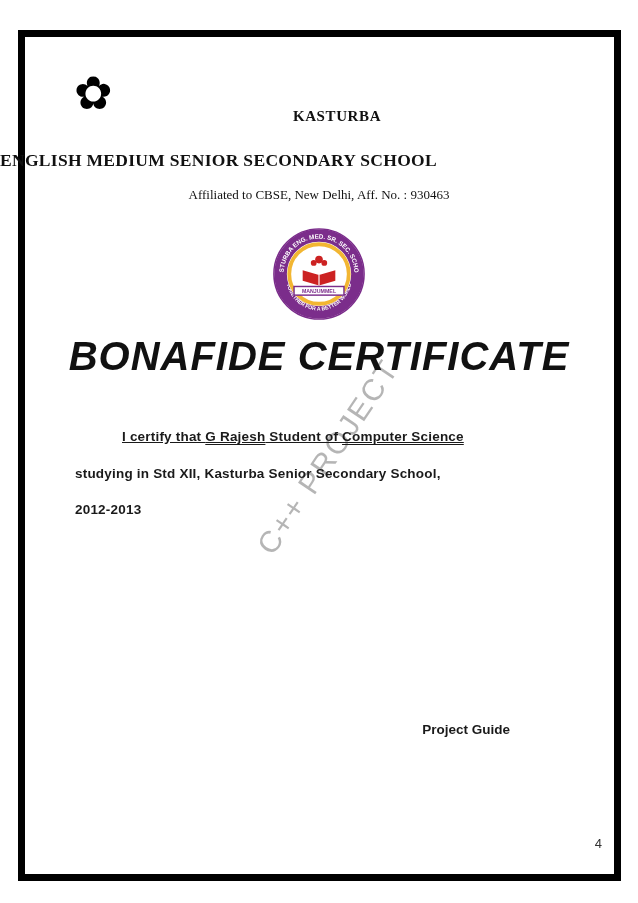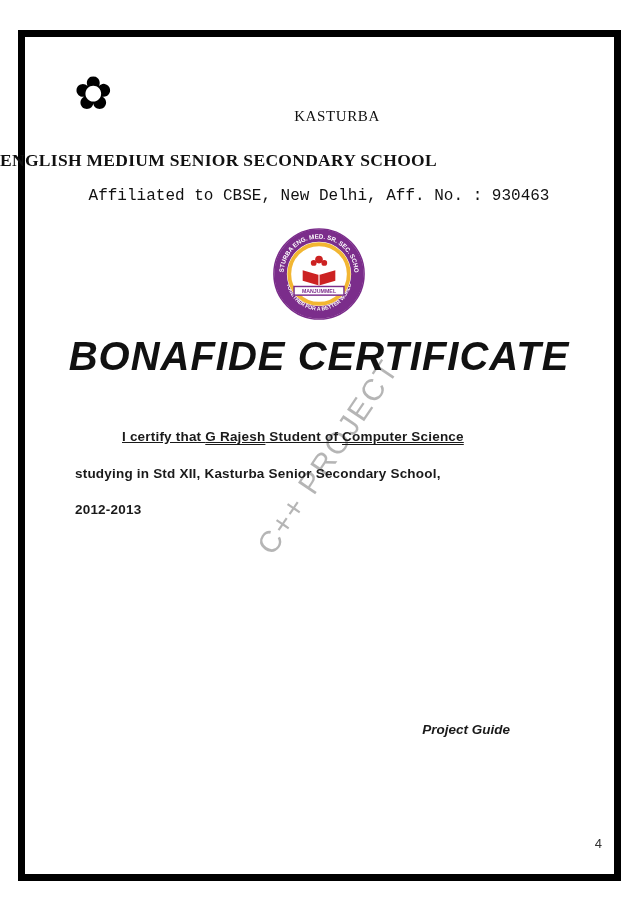--- a/index.html
+++ b/index.html
@@ -18,33 +18,33 @@
   }
   .flower {
     position: absolute; left: 74px; top: 70px;
     font-size: 46px; line-height: 1; color: #000;
     font-family: "DejaVu Sans", sans-serif;
   }
   .h-short {
     position: absolute; left: 0; right: 0; top: 108px;
     text-align: center;
     font-family: "Liberation Serif", serif;
-    font-weight: normal; font-size: 15px; letter-spacing: 0.6px; padding-left: 36px;
+    font-weight: bold; font-size: 15px; letter-spacing: 0.6px; padding-left: 36px;
   }
   .h-full {
     position: absolute; left: 0; right: 0; top: 150px;
     text-align: left;
     font-family: "Liberation Serif", serif;
     font-weight: bold; font-size: 17.5px; letter-spacing: 0.3px;
   }
   .h-aff {
     position: absolute; left: 0; right: 0; top: 187px;
     text-align: center;
-    font-family: Liberation Mono, monospace;
-    font-size: 16px;
+    font-family: Liberation Serif, serif;
+    font-size: 13px;
   }
   .logo {
     position: absolute; left: 50%; top: 226px;
     transform: translateX(-50%);
     width: 96px; height: 96px;
   }
   .cert-title {
     position: absolute; left: 0; right: 0; top: 334px;
     text-align: center;
     font-family: "Liberation Sans", sans-serif;
@@ -74,21 +74,20 @@
     line-height: 1;
     color: #1a1a1a;
     letter-spacing: 0.2px;
   }
   .body-text p.indent { margin-left: 47px; text-decoration: underline; }
   .u { text-decoration: underline; text-underline-offset: 3px; }
   .guide {
     position: absolute; right: 128px; top: 722px;
     font-size: 13.5px; font-weight: bold;
     color: #1a1a1a;
-    font-style: italic;
   }
   .pagenum {
     position: absolute; right: 36px; top: 836px;
     font-size: 13px; color: #333;
   }
 </style>
 </head>
 <body>
 
 <div class="sheet">

